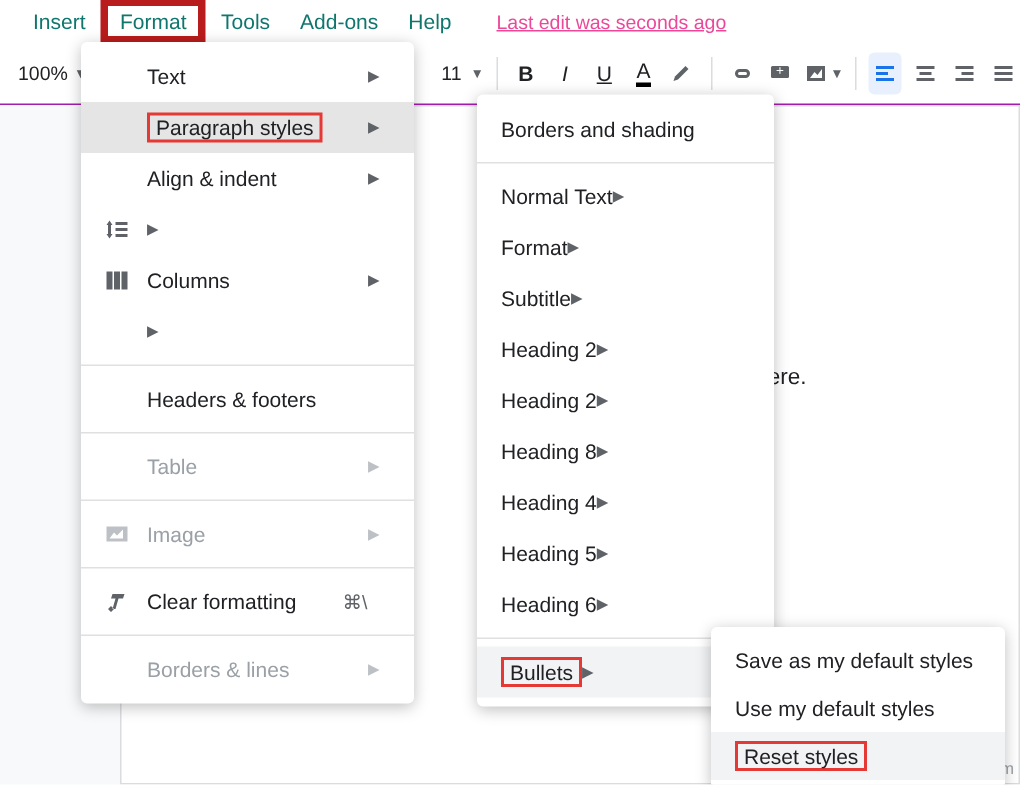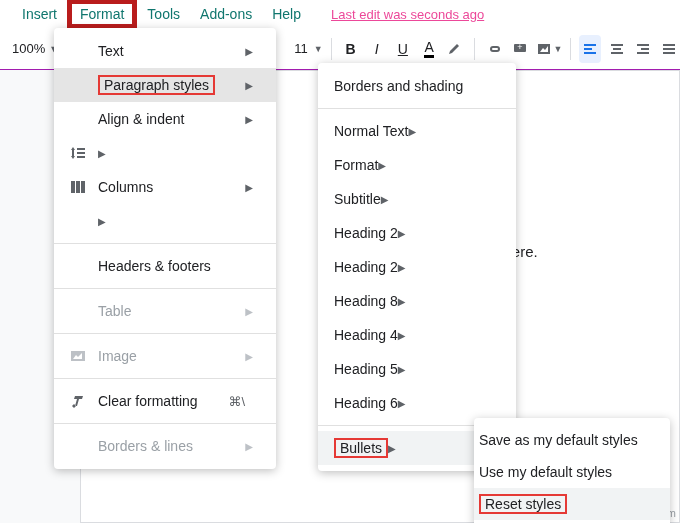--- a/index.html
+++ b/index.html
@@ -111,21 +111,21 @@
   }
   .para-submenu .row { height:34px; padding:0 16px; }
   .para-submenu .row.hovered { background:#f1f3f4; }
   .options-submenu {
     left: 474px;
     top: 418px;
     width: 196px;
     padding: 6px 0;
     z-index:30;
   }
-  .options-submenu .row { height:32px; padding:0 5px; font-size:14px;}
+  .options-submenu .row { height:32px; padding:0 16px; font-size:14px;}
   .options-submenu .row.hovered { background:#f1f3f4;}
   .submenu { position:absolute; background:#fff; box-shadow:0 2px 10px rgba(0,0,0,0.25); border-radius:4px;}
   .doc-area {
     position:absolute; left:80px; top:70px; right:0; bottom:0;
     background:#fff; border:1px solid #dadce0;
     z-index:0;
   }
   .doc-text { position:absolute; left:370px; top:172px; font-size:15px;}
   .watermark {
     position:absolute; right:4px; bottom:4px; font-size:11px; color:#9aa0a6;

